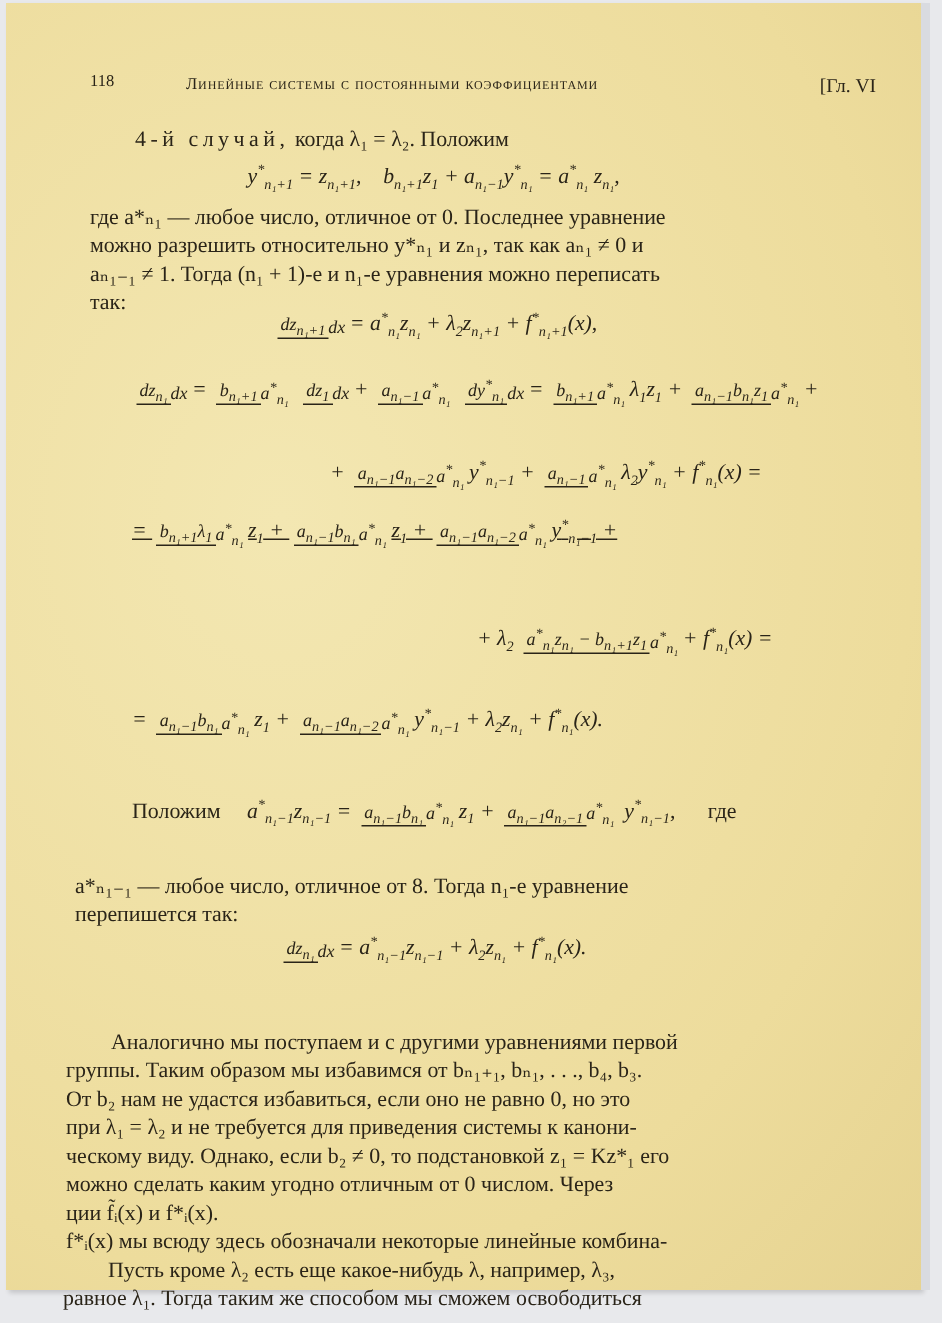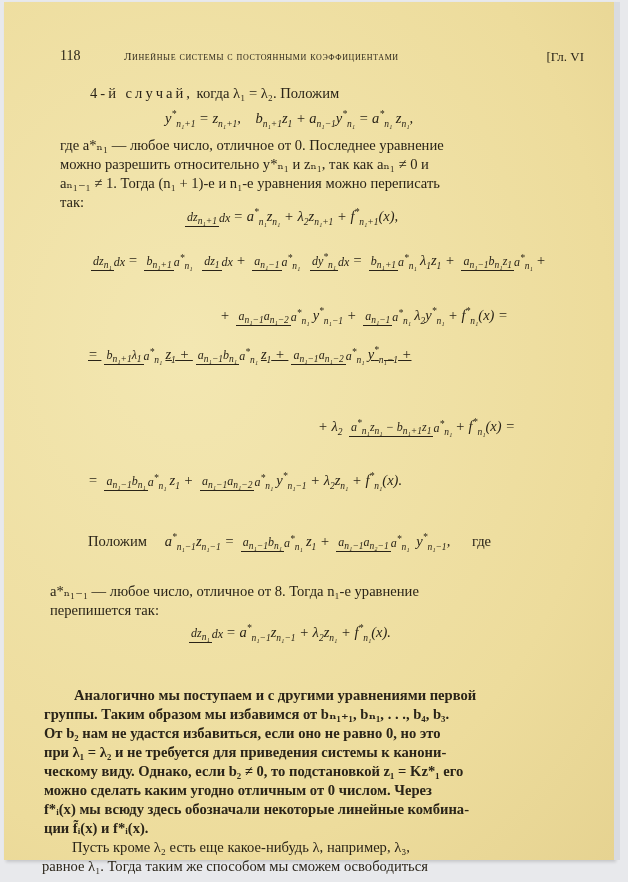--- a/index.html
+++ b/index.html
@@ -3,21 +3,21 @@
 <meta charset="utf-8">
 <style>
   html,body{margin:0;padding:0;}
   body{width:628px;height:882px;background:#e8e9ec;position:relative;overflow:hidden;}
   .page{position:absolute;left:4px;top:2px;width:610px;height:858px;background:#efe2a6;
         background-image:radial-gradient(ellipse at 30% 40%,#f3e7b2 0%,#eddc9c 70%,#e6d391 100%);
         box-shadow:2px 2px 3px rgba(0,0,0,.15);}
   .page::after{content:"";position:absolute;right:-6px;top:0;width:6px;height:100%;background:#d9dbe0;}
   .txt{position:absolute;font-family:"Liberation Serif","DejaVu Serif",serif;color:#2a2418;}
   .hdr{top:46px;left:56px;right:30px;height:20px;font-size:13px;}
-  .hdr .pno{position:absolute;left:0;top:0;font-size:14px;}
+  .hdr .pno{position:absolute;left:0;top:0;font-size:11px;}
   .hdr .run{position:absolute;left:64px;top:2px;font-size:11px;letter-spacing:.6px;font-variant:small-caps;}
   .hdr .chap{position:absolute;right:0;top:1px;font-size:13px;}
   .p{font-size:14.6px;line-height:19px;text-align:justify;}
   .eq{font-size:14.5px;font-style:italic;white-space:nowrap;}
   sub,sup{font-size:9.5px;line-height:0;}
   .frac{display:inline-flex;align-items:center;vertical-align:middle;margin:0 3px;}
   .frac .num{font-size:12px;padding:0 2px 1px;border-bottom:1px solid #2a2418;line-height:16px;}
   .frac .den{font-size:12px;line-height:16px;padding-top:1px;}
   .sp{letter-spacing:3px;}
   .ind{text-indent:30px;}
@@ -152,29 +152,29 @@
     <div>перепишется так:</div>
   </div>
 
   <div class="txt eq" style="top:622px;left:182px;">
     <span class="frac">
         <span class="num">dz<sub>n₁</sub></span>
         <span class="den">dx</span>
       </span>= a<sup>*</sup><sub>n₁−1</sub>z<sub>n₁−1</sub> + λ<sub>2</sub>z<sub>n₁</sub> + f<sup>*</sup><sub>n₁</sub>(x).
   </div>
 
-  <div class="txt p" style="top:684px;left:40px;width:548px;font-weight:bold;">
+  <div class="txt p" style="top:684px;left:40px;width:548px;">
     <div class="ind">Аналогично мы поступаем и с другими уравнениями первой</div>
     <div>группы. Таким образом мы избавимся от bₙ₁₊₁, bₙ₁, . . ., b₄, b₃.</div>
     <div>От b₂ нам не удастся избавиться, если оно не равно 0, но это</div>
     <div>при λ₁ = λ₂ и не требуется для приведения системы к канони-</div>
     <div>ческому виду. Однако, если b₂ ≠ 0, то подстановкой z₁ = Kz*₁ его</div>
     <div>можно сделать каким угодно отличным от 0 числом. Через</div>
+    <div>ции f̃ᵢ(x) и f*ᵢ(x).</div>
     <div>f*ᵢ(x) мы всюду здесь обозначали некоторые линейные комбина-</div>
-    <div>ции f̃ᵢ(x) и f*ᵢ(x).</div>
   </div>
 
   <div class="txt p" style="top:836px;left:38px;width:550px;">
     <div class="ind">Пусть кроме λ₂ есть еще какое-нибудь λ, например, λ₃,</div>
     <div>равное λ₁. Тогда таким же способом мы сможем освободиться</div>
   </div>
 
 </div>
 
 </body></html>

